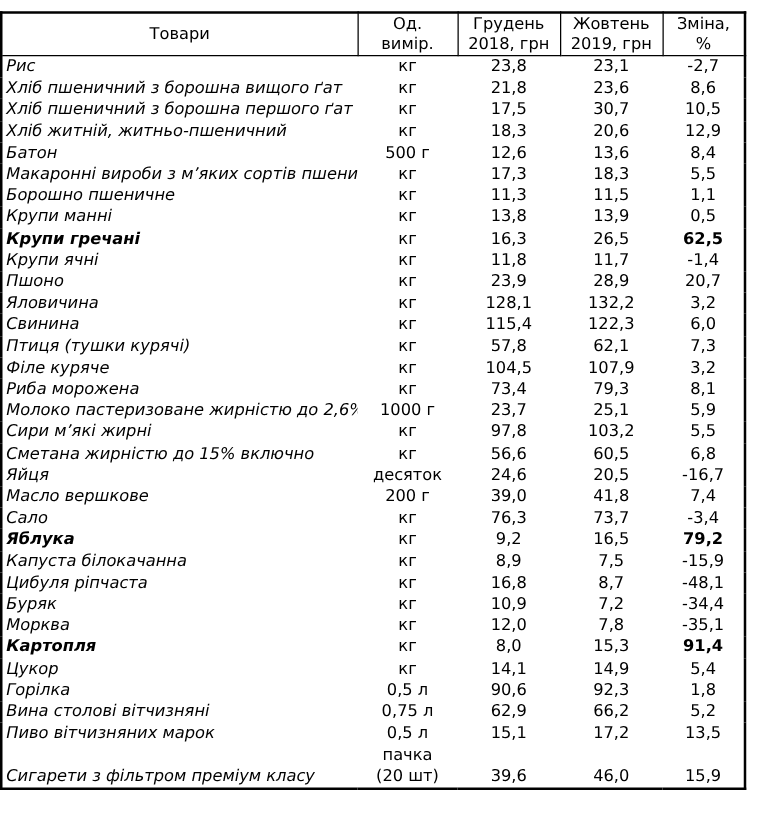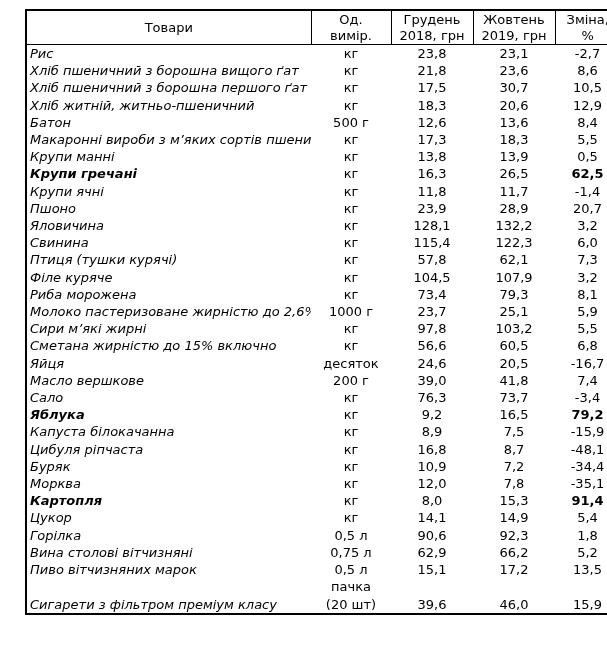--- a/index.html
+++ b/index.html
@@ -10,21 +10,21 @@
   body {
     font-family: "DejaVu Sans", "Liberation Sans", sans-serif;
     color: #000000;
     -webkit-font-smoothing: antialiased;
   }
   .page {
     width: 491px;
     height: 665px;
     background: #ffffff;
     box-sizing: border-box;
-    padding: 9px 0 0 25px;
+    padding: 9px 0 0 0;
   }
   table.prices {
     border-collapse: collapse;
     table-layout: fixed;
     width: 595px;
     border: 2px solid #000000;
     font-size: 13px;
   }
   col.c-name   { width: 285px; }
   col.c-unit   { width: 80px; }
@@ -125,20 +125,27 @@
           <td class="col-change">8,4</td>
         </tr>
         <tr>
           <td class="col-name">Макаронні вироби з м’яких сортів пшениці</td>
           <td class="col-unit">кг</td>
           <td class="col-num">17,3</td>
           <td class="col-num">18,3</td>
           <td class="col-change">5,5</td>
         </tr>
         <tr>
+          <td class="col-name">Борошно пшеничне</td>
+          <td class="col-unit">кг</td>
+          <td class="col-num">11,3</td>
+          <td class="col-num">11,5</td>
+          <td class="col-change">1,1</td>
+        </tr>
+        <tr>
           <td class="col-name">Крупи манні</td>
           <td class="col-unit">кг</td>
           <td class="col-num">13,8</td>
           <td class="col-num">13,9</td>
           <td class="col-change">0,5</td>
         </tr>
         <tr class="bold-row">
           <td class="col-name">Крупи гречані</td>
           <td class="col-unit">кг</td>
           <td class="col-num">16,3</td>

